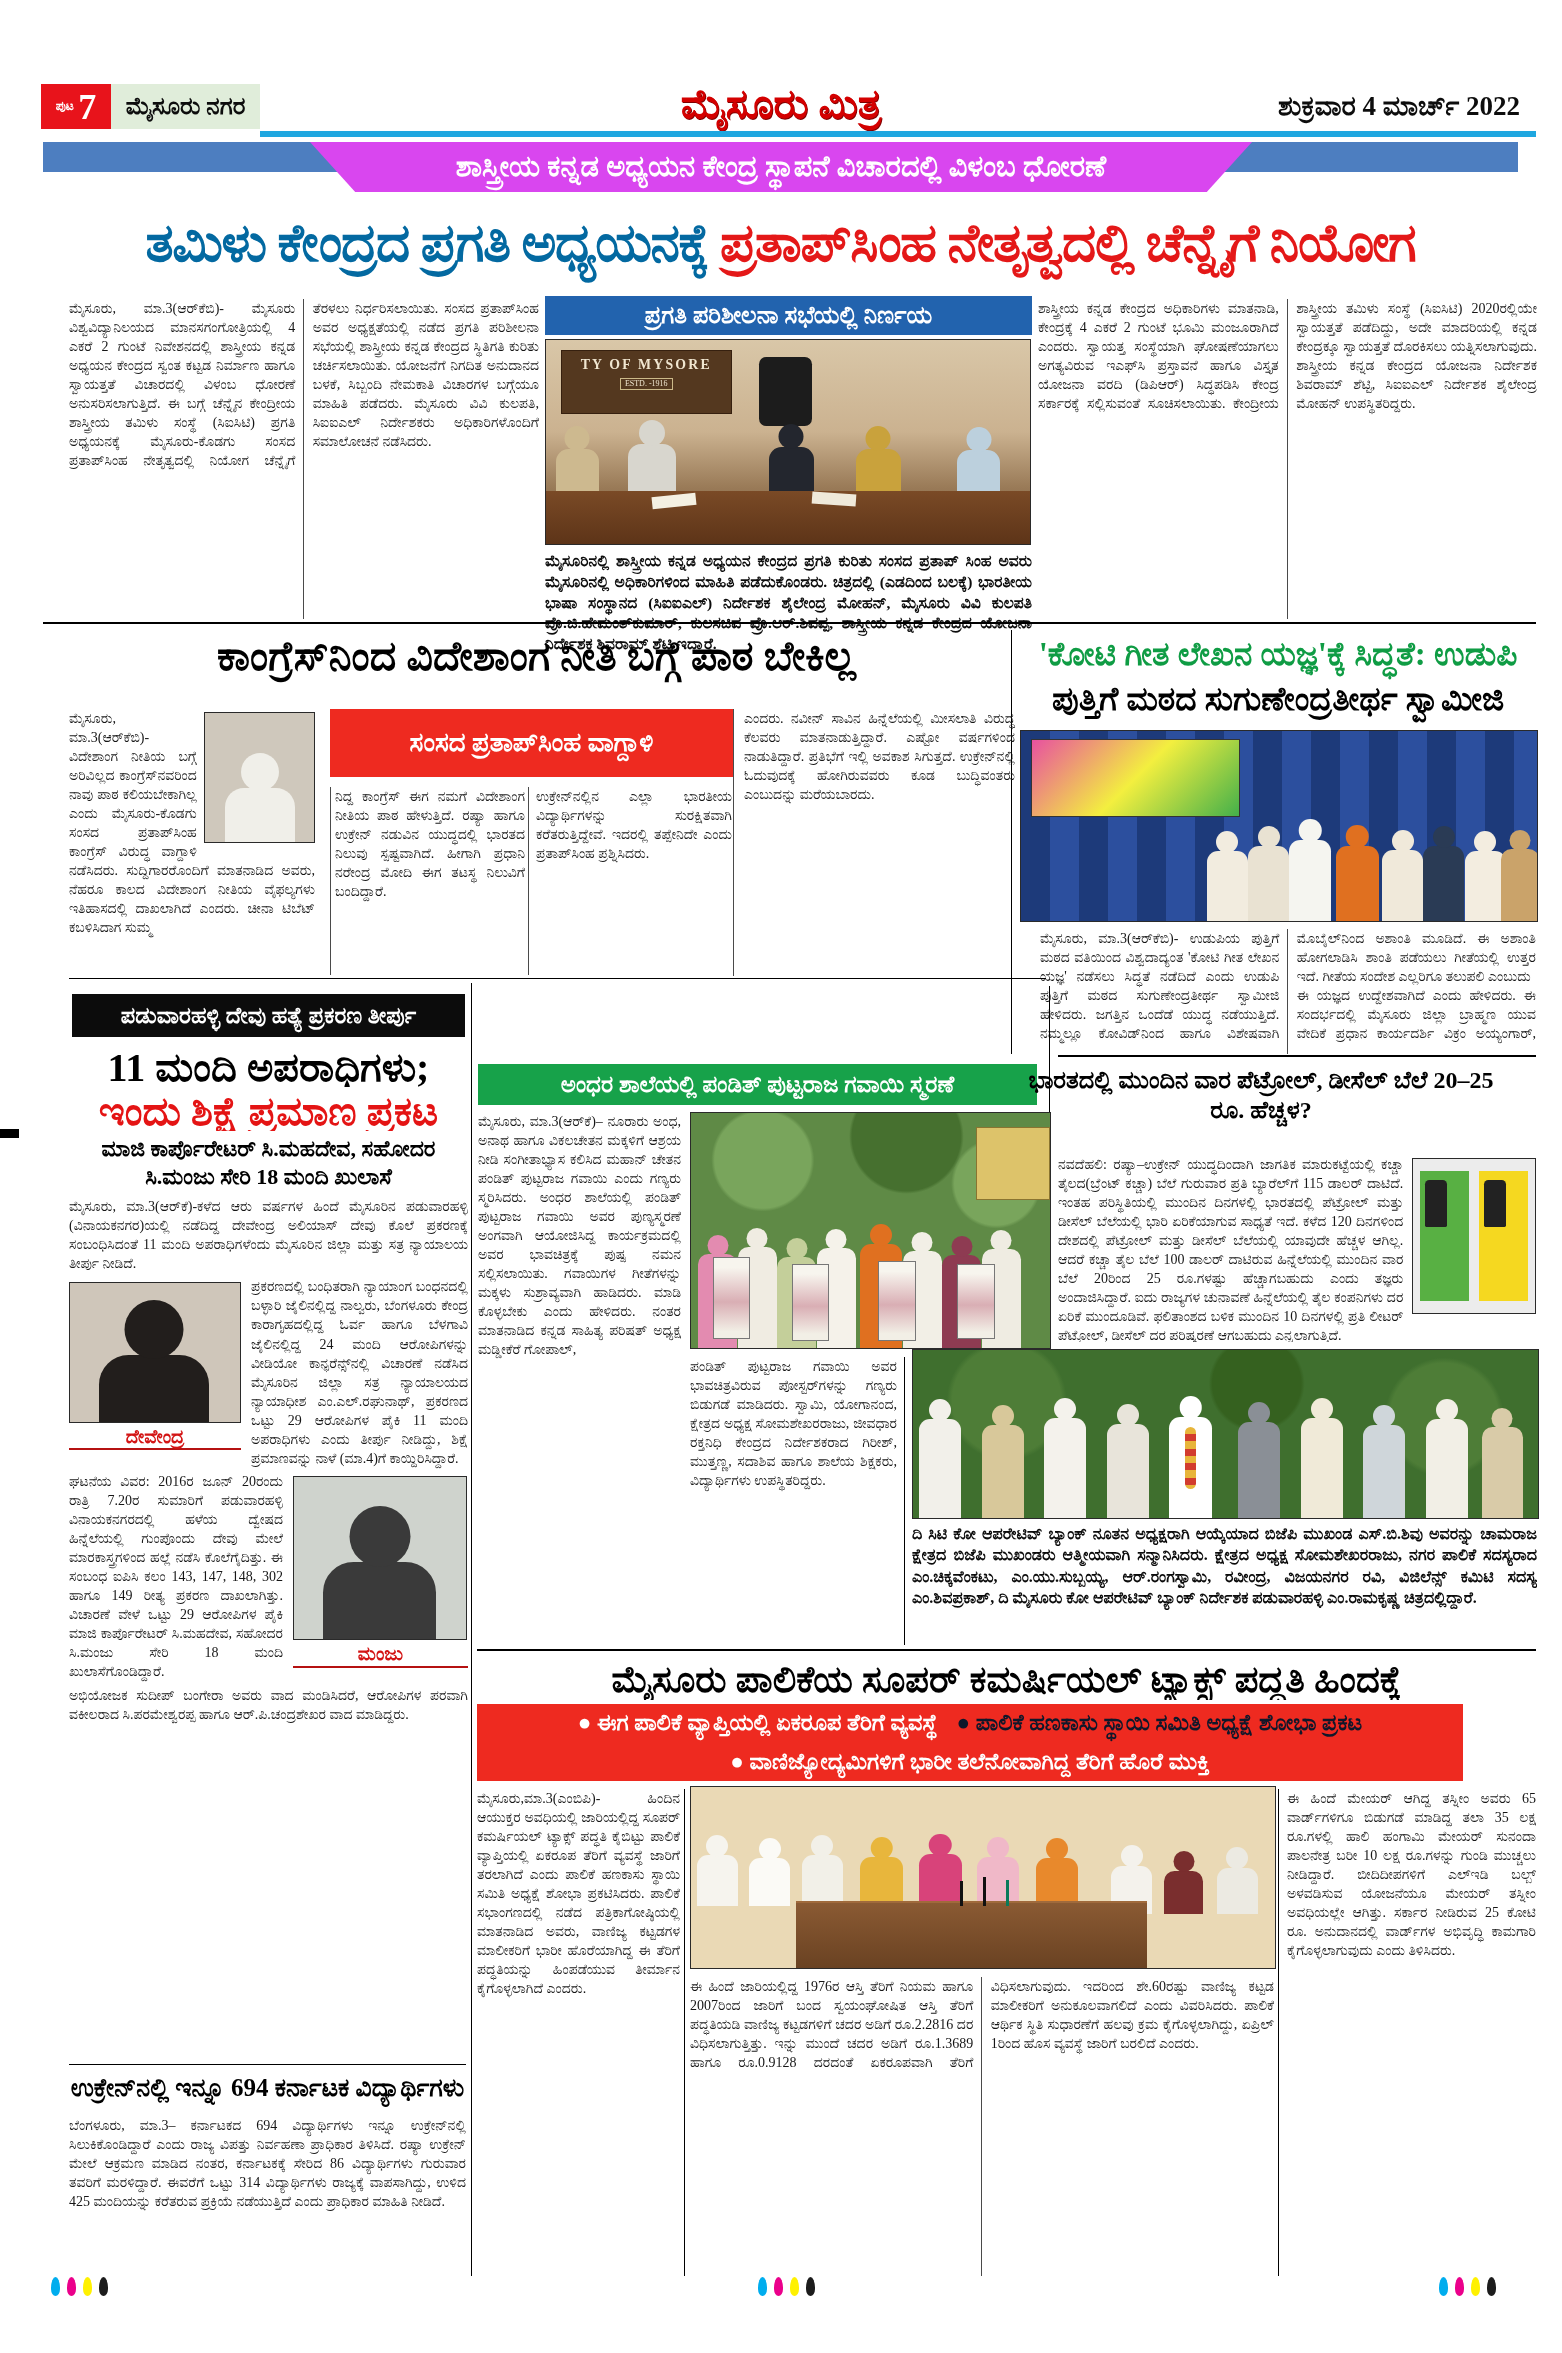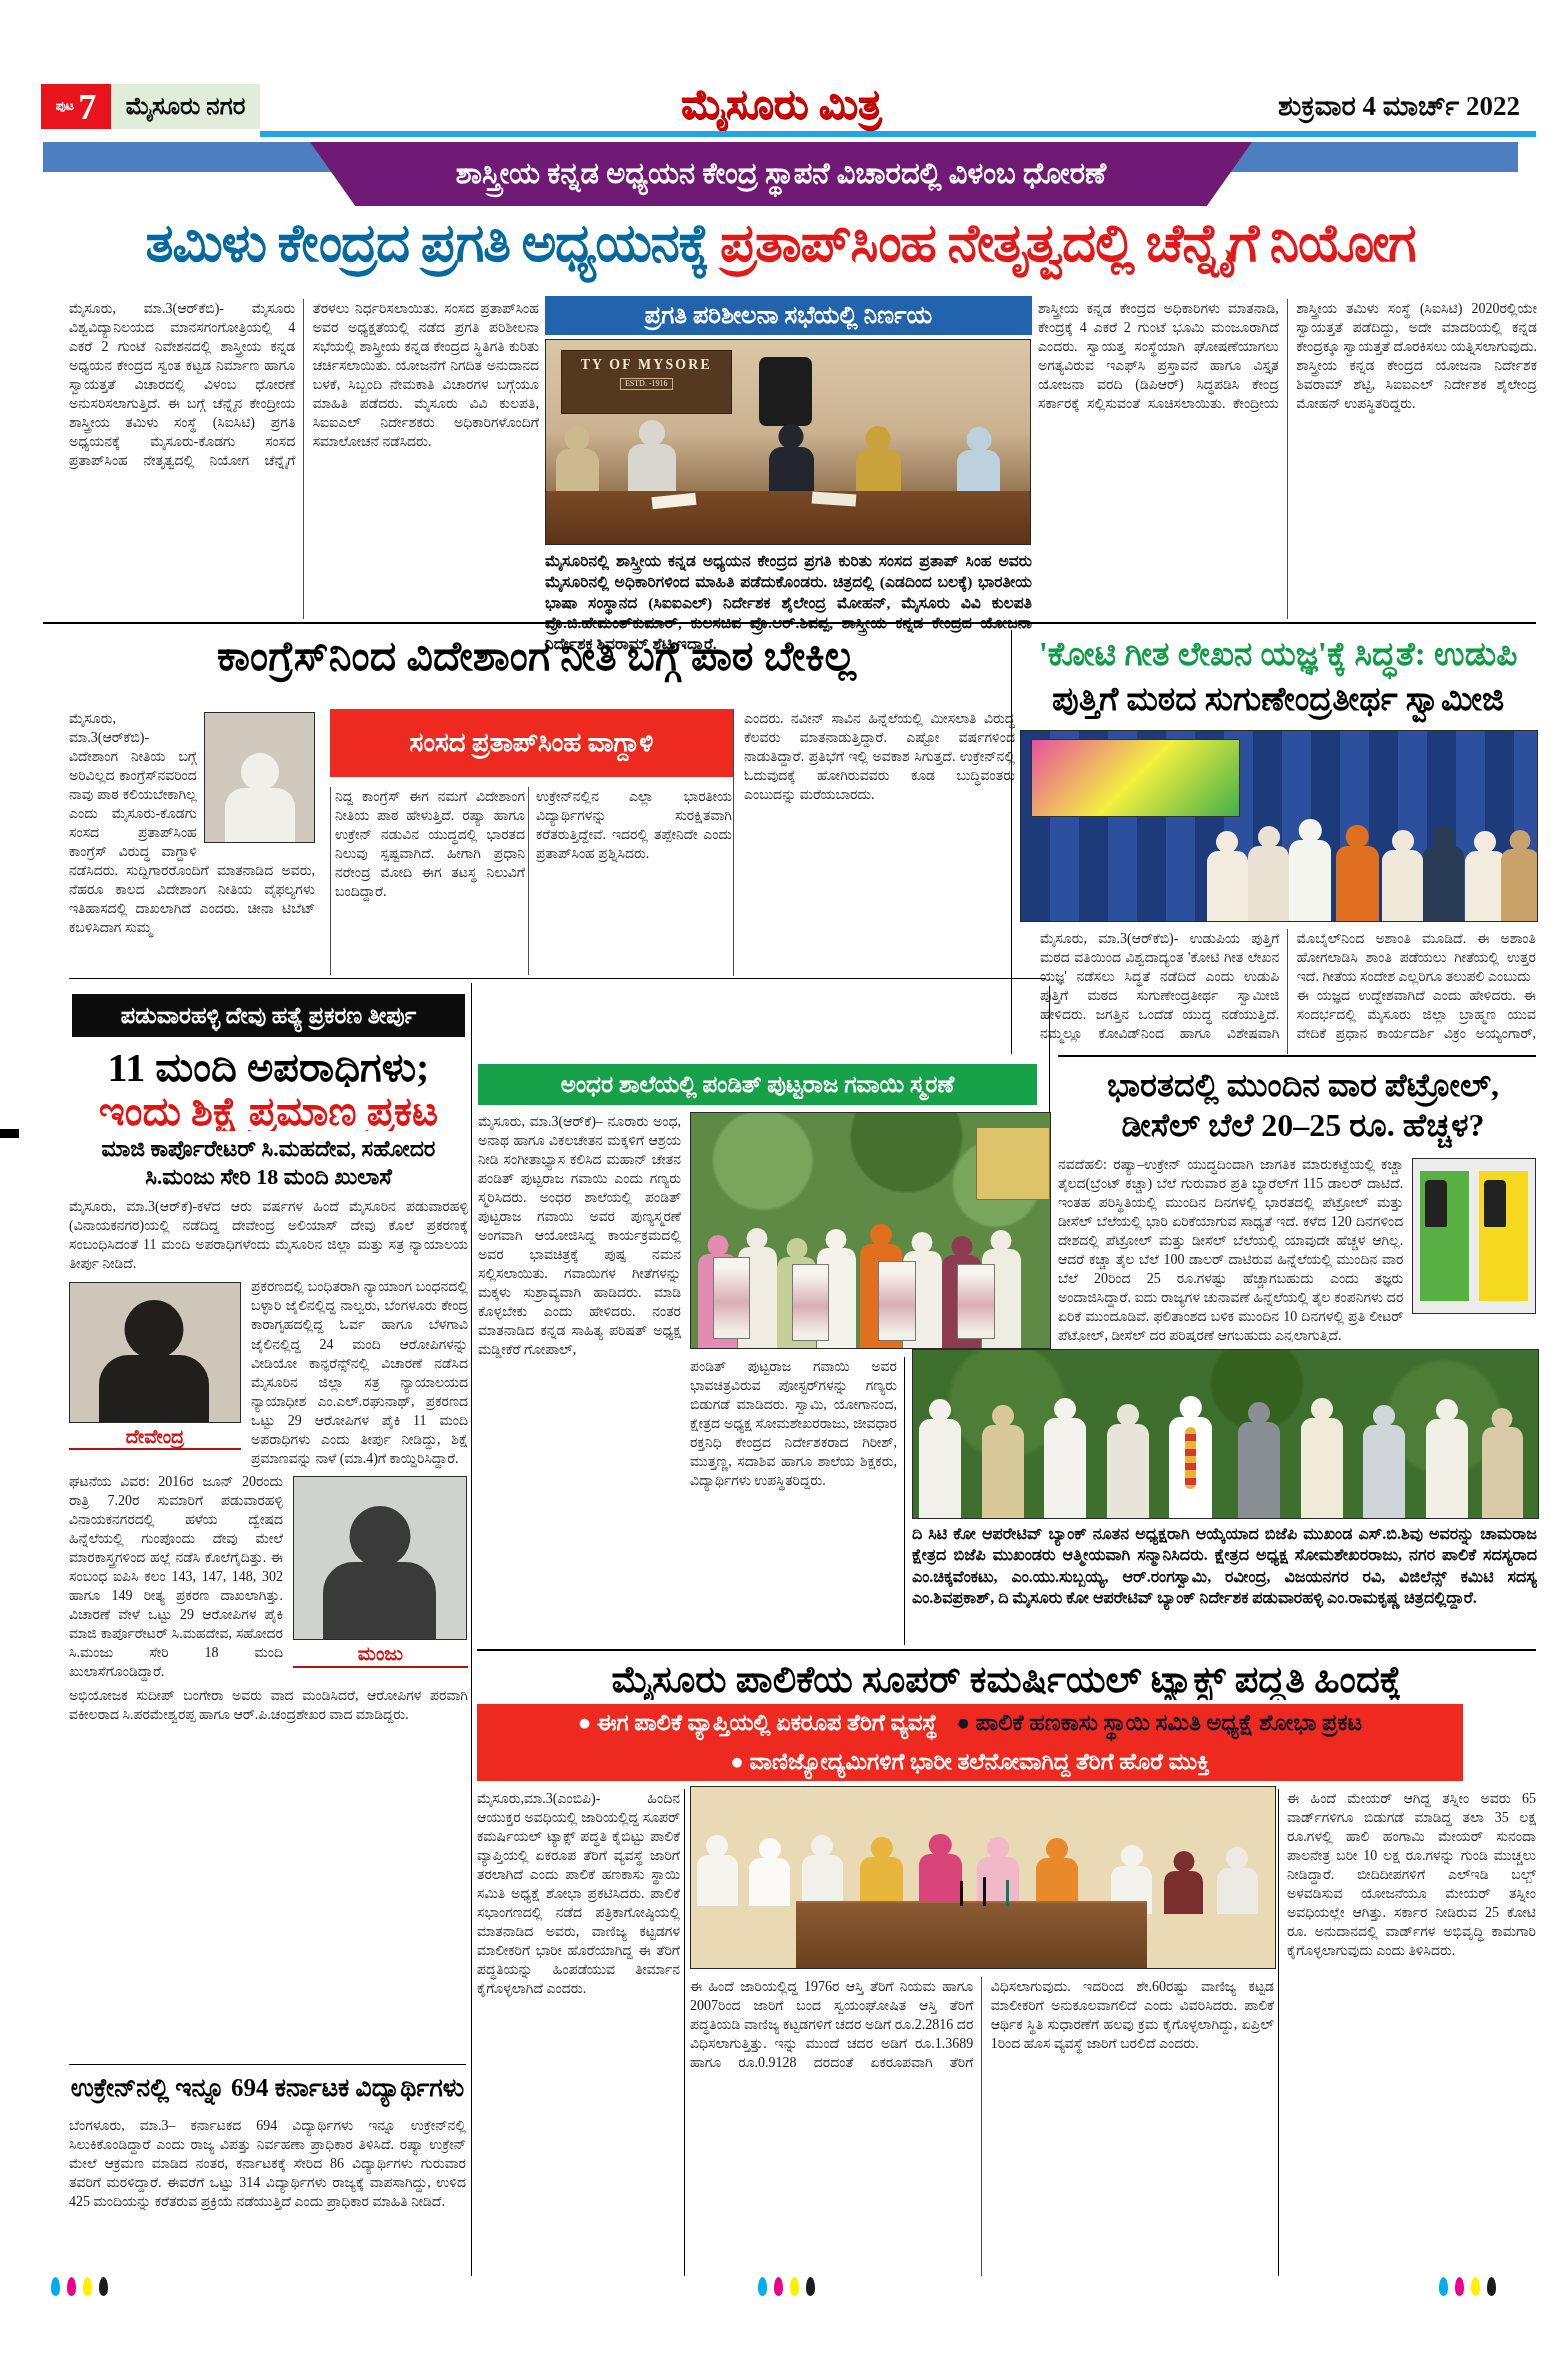--- a/index.html
+++ b/index.html
@@ -40,21 +40,21 @@
     <span style="color:#fff;font-size:36px;font-weight:800;line-height:1">7</span>
   </div>
   <div class="abs" style="left:111px;top:84px;width:149px;height:45px;background:#e0edda;display:flex;align-items:center;justify-content:center">
     <span style="font-size:24px;font-weight:800;color:#0d0d0d">ಮೈಸೂರು ನಗರ</span>
   </div>
   <div class="abs" style="left:50%;transform:translateX(-50%);top:80px;font-size:41px;font-weight:800;color:#d40000;text-shadow:0.7px 0.7px 0 #7e0000;white-space:nowrap">ಮೈಸೂರು ಮಿತ್ರ</div>
   <div class="abs" style="right:42px;top:91px;font-size:27px;font-weight:700;color:#0d0d0d;white-space:nowrap">ಶುಕ್ರವಾರ 4 ಮಾರ್ಚ್ 2022</div>
   <div class="abs" style="left:260px;top:131px;width:1276px;height:5.8px;background:#1fa7e0"></div>
 
   <div class="abs" style="left:43px;top:142px;width:1475px;height:30px;background:#4d7ec0"></div>
-  <div class="abs tagbox" style="left:310px;top:142px;width:942px;height:64px;background:#701a75;
+  <div class="abs tagbox" style="left:310px;top:142px;width:942px;height:50px;background:#d946ef;
               clip-path:polygon(0 0,100% 0,95.2% 100%,4.8% 100%);font-size:29px">
     <span>ಶಾಸ್ತ್ರೀಯ ಕನ್ನಡ ಅಧ್ಯಯನ ಕೇಂದ್ರ ಸ್ಥಾಪನೆ ವಿಚಾರದಲ್ಲಿ ವಿಳಂಬ ಧೋರಣೆ</span>
   </div>
   <div class="abs hl nowrap" style="left:43px;top:213px;width:1475px;height:78px;font-size:53px;letter-spacing:-1.4px">
     <span style="color:#0369a1">ತಮಿಳು ಕೇಂದ್ರದ ಪ್ರಗತಿ ಅಧ್ಯಯನಕ್ಕೆ </span><span style="color:#e41818">ಪ್ರತಾಪ್‌ಸಿಂಹ ನೇತೃತ್ವದಲ್ಲಿ ಚೆನ್ನೈಗೆ ನಿಯೋಗ</span>
   </div>
 
   <div class="abs bt c2" style="left:69px;top:299px;width:470px;height:320px">ಮೈಸೂರು, ಮಾ.3(ಆರ್‌ಕೆಬಿ)- ಮೈಸೂರು ವಿಶ್ವವಿದ್ಯಾನಿಲಯದ ಮಾನಸಗಂಗೋತ್ರಿಯಲ್ಲಿ 4 ಎಕರೆ 2 ಗುಂಟೆ ನಿವೇಶನದಲ್ಲಿ ಶಾಸ್ತ್ರೀಯ ಕನ್ನಡ ಅಧ್ಯಯನ ಕೇಂದ್ರದ ಸ್ವಂತ ಕಟ್ಟಡ ನಿರ್ಮಾಣ ಹಾಗೂ ಸ್ವಾಯತ್ತತೆ ವಿಚಾರದಲ್ಲಿ ವಿಳಂಬ ಧೋರಣೆ ಅನುಸರಿಸಲಾಗುತ್ತಿದೆ. ಈ ಬಗ್ಗೆ ಚೆನ್ನೈನ ಕೇಂದ್ರೀಯ ಶಾಸ್ತ್ರೀಯ ತಮಿಳು ಸಂಸ್ಥೆ (ಸಿಐಸಿಟಿ) ಪ್ರಗತಿ ಅಧ್ಯಯನಕ್ಕೆ ಮೈಸೂರು-ಕೊಡಗು ಸಂಸದ ಪ್ರತಾಪ್‌ಸಿಂಹ ನೇತೃತ್ವದಲ್ಲಿ ನಿಯೋಗ ಚೆನ್ನೈಗೆ ತೆರಳಲು ನಿರ್ಧರಿಸಲಾಯಿತು. ಸಂಸದ ಪ್ರತಾಪ್‌ಸಿಂಹ ಅವರ ಅಧ್ಯಕ್ಷತೆಯಲ್ಲಿ ನಡೆದ ಪ್ರಗತಿ ಪರಿಶೀಲನಾ ಸಭೆಯಲ್ಲಿ ಶಾಸ್ತ್ರೀಯ ಕನ್ನಡ ಕೇಂದ್ರದ ಸ್ಥಿತಿಗತಿ ಕುರಿತು ಚರ್ಚಿಸಲಾಯಿತು. ಯೋಜನೆಗೆ ನಿಗದಿತ ಅನುದಾನದ ಬಳಕೆ, ಸಿಬ್ಬಂದಿ ನೇಮಕಾತಿ ವಿಚಾರಗಳ ಬಗ್ಗೆಯೂ ಮಾಹಿತಿ ಪಡೆದರು. ಮೈಸೂರು ವಿವಿ ಕುಲಪತಿ, ಸಿಐಐಎಲ್ ನಿರ್ದೇಶಕರು ಅಧಿಕಾರಿಗಳೊಂದಿಗೆ ಸಮಾಲೋಚನೆ ನಡೆಸಿದರು.</div>
 
   <div class="abs" style="left:545px;top:296px;width:487px">
@@ -175,21 +175,21 @@
     <span class="fig" style="left:81%;bottom:0;width:39px;height:99px;background:#efece2;font-size:21px"></span>
     <span class="poster" style="left:6%;bottom:4%;width:10%;height:34%"></span>
     <span class="poster" style="left:28%;bottom:3%;width:10%;height:32%"></span>
     <span class="poster" style="left:52%;bottom:3%;width:10%;height:33%"></span>
     <span class="poster" style="left:74%;bottom:4%;width:10%;height:31%"></span>
   </div>
   <div class="abs bt" style="left:690px;top:1357px;width:207px;height:287px">ಪಂಡಿತ್ ಪುಟ್ಟರಾಜ ಗವಾಯಿ ಅವರ ಭಾವಚಿತ್ರವಿರುವ ಪೋಸ್ಟರ್‌ಗಳನ್ನು ಗಣ್ಯರು ಬಿಡುಗಡೆ ಮಾಡಿದರು. ಸ್ವಾಮಿ, ಯೋಗಾನಂದ, ಕ್ಷೇತ್ರದ ಅಧ್ಯಕ್ಷ ಸೋಮಶೇಖರರಾಜು, ಜೀವಧಾರ ರಕ್ತನಿಧಿ ಕೇಂದ್ರದ ನಿರ್ದೇಶಕರಾದ ಗಿರೀಶ್, ಮುತ್ತಣ್ಣ, ಸದಾಶಿವ ಹಾಗೂ ಶಾಲೆಯ ಶಿಕ್ಷಕರು, ವಿದ್ಯಾರ್ಥಿಗಳು ಉಪಸ್ಥಿತರಿದ್ದರು.</div>
   <div class="vr" style="left:904px;top:1357px;height:288px;width:0.7px"></div>
 
   <div class="hr" style="left:1058px;top:1055px;width:478px"></div>
-  <div class="abs hl" style="left:1064px;top:1065px;width:478px;height:84px;font-size:32px;line-height:1.25">ಭಾರತದಲ್ಲಿ ಮುಂದಿನ ವಾರ ಪೆಟ್ರೋಲ್, ಡೀಸೆಲ್ ಬೆಲೆ 20–25 ರೂ. ಹೆಚ್ಚಳ?</div>
+  <div class="abs hl" style="left:1022px;top:1065px;width:478px;height:84px;font-size:24px;line-height:1.25">ಭಾರತದಲ್ಲಿ ಮುಂದಿನ ವಾರ ಪೆಟ್ರೋಲ್, ಡೀಸೆಲ್ ಬೆಲೆ 20–25 ರೂ. ಹೆಚ್ಚಳ?</div>
   <div class="abs bt" style="left:1058px;top:1155px;width:478px;height:187px">
     <div class="ph flR" style="position:relative;float:right;width:122px;height:154px;background:#ececec;margin:2.9px 0 4.3px 8.7px">
       <span style="position:absolute;left:6%;top:8%;width:40%;height:84%;background:#58b043"></span>
       <span style="position:absolute;left:54%;top:8%;width:40%;height:84%;background:#f5d820"></span>
       <span style="position:absolute;left:10%;top:14%;width:18%;height:30%;background:#222;border-radius:4.3px 4.3px 1.4px 1.4px"></span>
       <span style="position:absolute;left:58%;top:14%;width:18%;height:30%;background:#222;border-radius:4.3px 4.3px 1.4px 1.4px"></span>
     </div>
     <p>ನವದೆಹಲಿ: ರಷ್ಯಾ–ಉಕ್ರೇನ್ ಯುದ್ಧದಿಂದಾಗಿ ಜಾಗತಿಕ ಮಾರುಕಟ್ಟೆಯಲ್ಲಿ ಕಚ್ಚಾ ತೈಲದ(ಬ್ರೆಂಟ್ ಕಚ್ಚಾ) ಬೆಲೆ ಗುರುವಾರ ಪ್ರತಿ ಬ್ಯಾರೆಲ್‌ಗೆ 115 ಡಾಲರ್ ದಾಟಿದೆ. ಇಂತಹ ಪರಿಸ್ಥಿತಿಯಲ್ಲಿ ಮುಂದಿನ ದಿನಗಳಲ್ಲಿ ಭಾರತದಲ್ಲಿ ಪೆಟ್ರೋಲ್ ಮತ್ತು ಡೀಸೆಲ್ ಬೆಲೆಯಲ್ಲಿ ಭಾರಿ ಏರಿಕೆಯಾಗುವ ಸಾಧ್ಯತೆ ಇದೆ. ಕಳೆದ 120 ದಿನಗಳಿಂದ ದೇಶದಲ್ಲಿ ಪೆಟ್ರೋಲ್ ಮತ್ತು ಡೀಸೆಲ್ ಬೆಲೆಯಲ್ಲಿ ಯಾವುದೇ ಹೆಚ್ಚಳ ಆಗಿಲ್ಲ. ಆದರೆ ಕಚ್ಚಾ ತೈಲ ಬೆಲೆ 100 ಡಾಲರ್ ದಾಟಿರುವ ಹಿನ್ನೆಲೆಯಲ್ಲಿ ಮುಂದಿನ ವಾರ ಬೆಲೆ 20ರಿಂದ 25 ರೂ.ಗಳಷ್ಟು ಹೆಚ್ಚಾಗಬಹುದು ಎಂದು ತಜ್ಞರು ಅಂದಾಜಿಸಿದ್ದಾರೆ. ಐದು ರಾಜ್ಯಗಳ ಚುನಾವಣೆ ಹಿನ್ನೆಲೆಯಲ್ಲಿ ತೈಲ ಕಂಪನಿಗಳು ದರ ಏರಿಕೆ ಮುಂದೂಡಿವೆ. ಫಲಿತಾಂಶದ ಬಳಿಕ ಮುಂದಿನ 10 ದಿನಗಳಲ್ಲಿ ಪ್ರತಿ ಲೀಟರ್ ಪೆಟ್ರೋಲ್, ಡೀಸೆಲ್ ದರ ಪರಿಷ್ಕರಣೆ ಆಗಬಹುದು ಎನ್ನಲಾಗುತ್ತಿದೆ.</p>
   </div>
 

